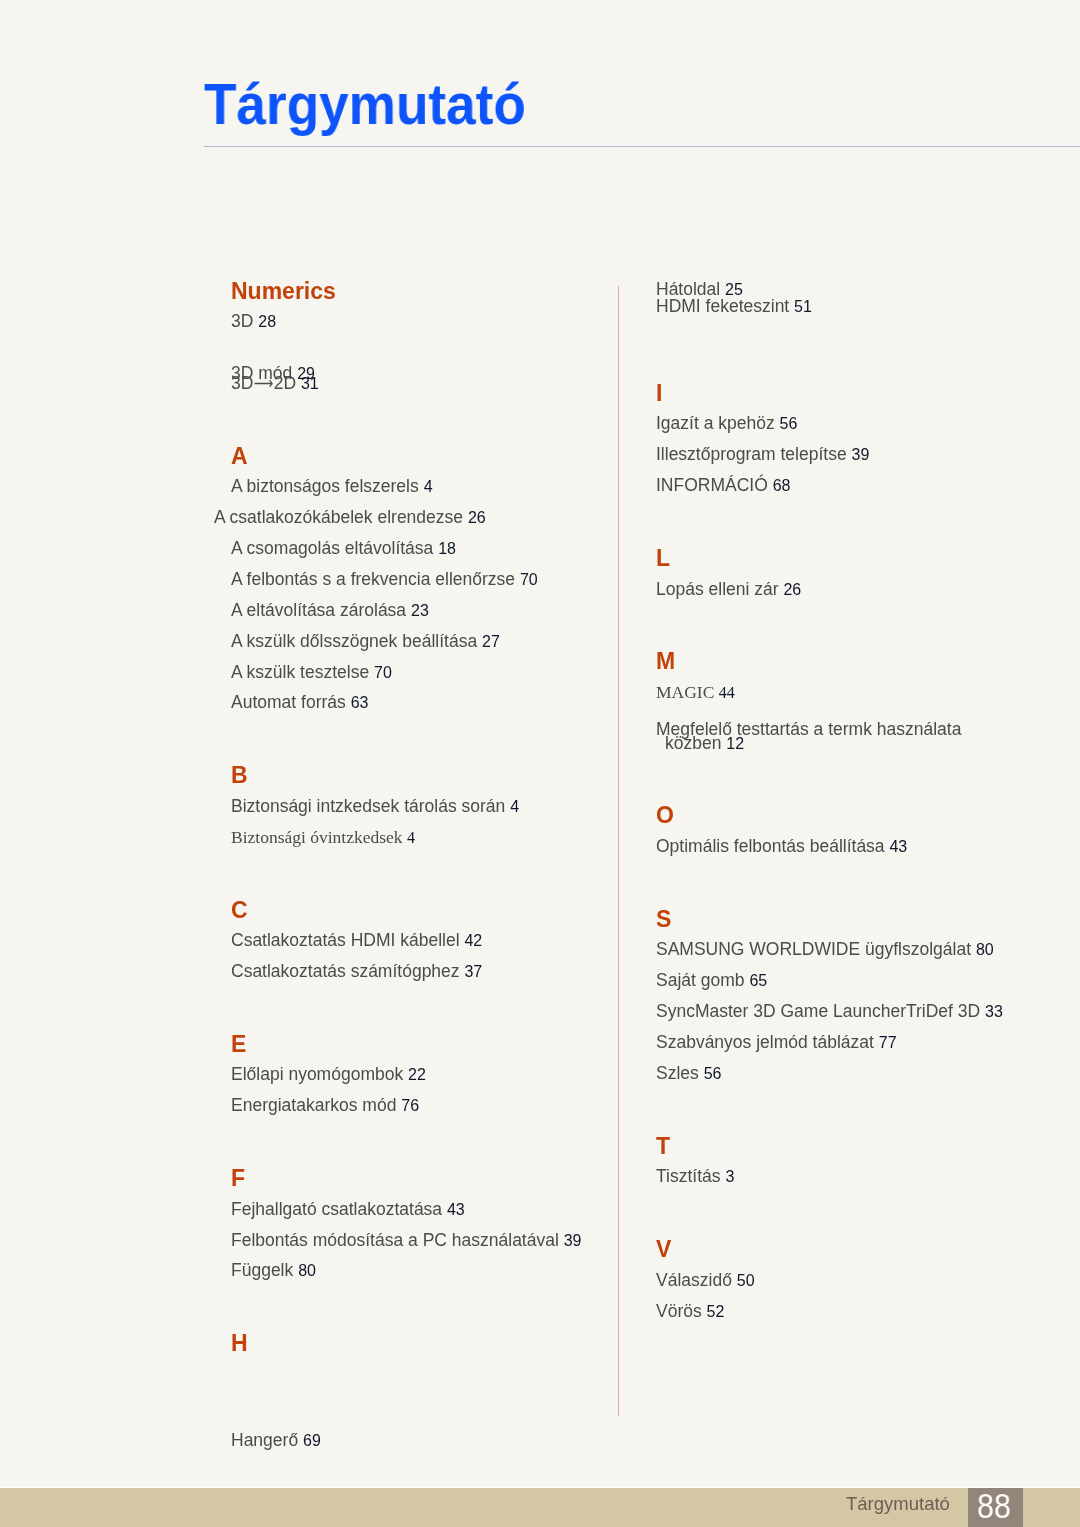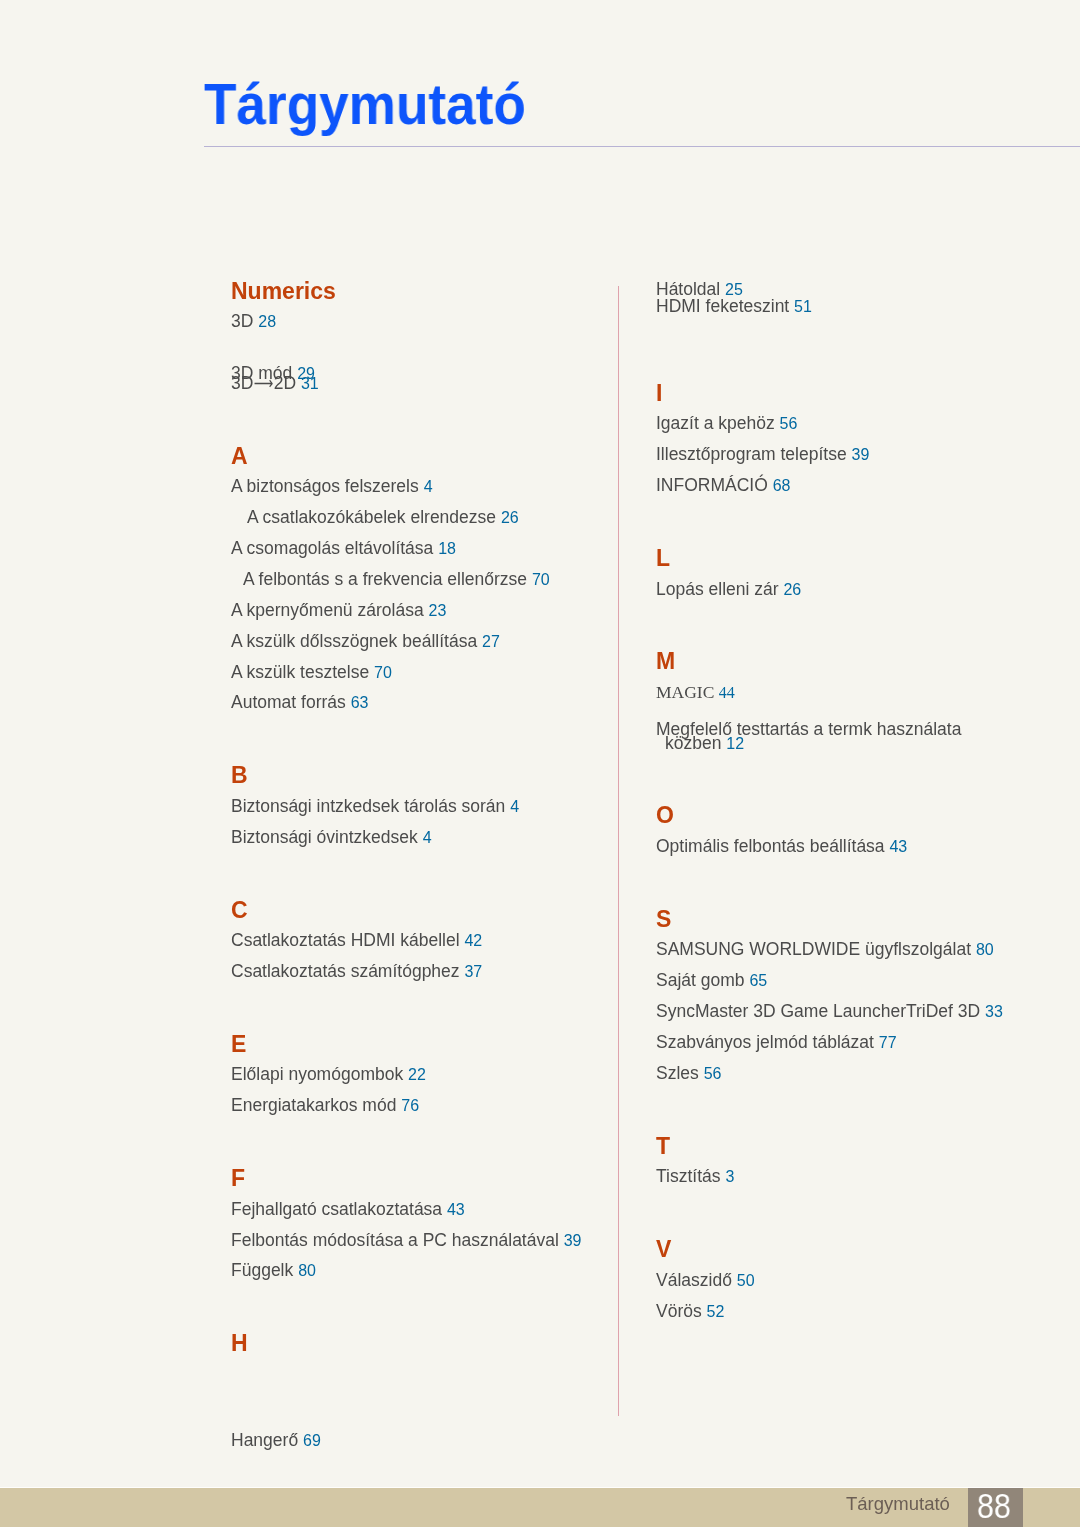--- a/index.html
+++ b/index.html
@@ -24,21 +24,21 @@
     position:absolute;left:618px;top:286px;width:1px;height:1130px;
     background:#DFA2AC;
   }
   .idx{position:absolute;white-space:nowrap;will-change:transform;}
   .letter{
     color:#C2420A;font-weight:bold;font-size:23px;line-height:1;
   }
   .entry{
     color:#4B4B4B;font-size:17.5px;line-height:1;
   }
-  .entry .pg{color:#0369a1;font-size:16px;}
+  .entry .pg{color:#0f172a;font-size:16px;}
   .entry .arrow{display:inline-block;transform:scaleX(0.78);transform-origin:center;margin:0 -2.4px;}
   .footer-band{
     position:absolute;left:0;right:0;top:1488px;height:39px;
     background:#D3C7A5;
   }
   .footer-hairline{
     position:absolute;left:0;right:0;top:1487px;height:1px;
     background:#FFFEFC;
   }
   .footer-label{
@@ -62,30 +62,30 @@
 <div class="title-rule"></div>
 <div class="col-divider"></div>
 
 <div id="index-root">
     <div class="idx letter" style="left: 231.3px; top: 279.518px;">Numerics</div>
     <div class="idx entry" style="left: 231.3px; top: 313.089px;"><span>3D</span> <span class="pg">28</span></div>
     <div class="idx entry" style="left: 231.3px; top: 343.964px; margin-top: 21px;"><span>3D mód</span> <span class="pg">29</span></div>
     <div class="idx entry" style="left: 231.3px; top: 374.84px;"><span>3D<span class="arrow">⟶</span>2D</span> <span class="pg">31</span></div>
     <div class="idx letter" style="left: 231.3px; top: 444.693px;">A</div>
     <div class="idx entry" style="left: 231.3px; top: 478.263px;"><span>A biztonságos felszerels</span> <span class="pg">4</span></div>
-    <div class="idx entry" style="left: 247px; top: 509.139px;"><span>A csatlakozókábelek elrendezse</span> <span class="pg">26</span></div>
+    <div class="idx entry" style="left: 214px; top: 509.139px;"><span>A csatlakozókábelek elrendezse</span> <span class="pg">26</span></div>
     <div class="idx entry" style="left: 231.3px; top: 540.015px;"><span>A csomagolás eltávolítása</span> <span class="pg">18</span></div>
-    <div class="idx entry" style="left: 231.3px; top: 570.891px; margin-left: 12px;"><span>A felbontás s a frekvencia ellenőrzse</span> <span class="pg">70</span></div>
-    <div class="idx entry" style="left: 231.3px; top: 601.767px;"><span>A kpernyőmenü zárolása</span> <span class="pg">23</span></div>
+    <div class="idx entry" style="left: 231.3px; top: 570.891px;"><span>A felbontás s a frekvencia ellenőrzse</span> <span class="pg">70</span></div>
+    <div class="idx entry" style="left: 231.3px; top: 601.767px;"><span>A eltávolítása zárolása</span> <span class="pg">23</span></div>
     <div class="idx entry" style="left: 231.3px; top: 632.643px;"><span>A kszülk dőlsszögnek beállítása</span> <span class="pg">27</span></div>
     <div class="idx entry" style="left: 231.3px; top: 663.519px;"><span>A kszülk tesztelse</span> <span class="pg">70</span></div>
     <div class="idx entry" style="left: 231.3px; top: 694.395px;"><span>Automat forrás</span> <span class="pg">63</span></div>
     <div class="idx letter" style="left: 231.3px; top: 764.248px;">B</div>
     <div class="idx entry" style="left: 231.3px; top: 797.818px;"><span>Biztonsági intzkedsek tárolás során</span> <span class="pg">4</span></div>
-    <div class="idx entry" style="left: 231.3px; top: 828.694px;"><span>Biztonsági óvintzkedsek</span> <span class="pg">4</span></div>
+    <div class="idx entry" style="left: 231.3px; top: 828.694px; font-family: Liberation Serif, serif;"><span>Biztonsági óvintzkedsek</span> <span class="pg">4</span></div>
     <div class="idx letter" style="left: 231.3px; top: 898.547px;">C</div>
     <div class="idx entry" style="left: 231.3px; top: 932.117px;"><span>Csatlakoztatás HDMI kábellel</span> <span class="pg">42</span></div>
     <div class="idx entry" style="left: 231.3px; top: 962.993px;"><span>Csatlakoztatás számítógphez</span> <span class="pg">37</span></div>
     <div class="idx letter" style="left: 231.3px; top: 1032.85px;">E</div>
     <div class="idx entry" style="left: 231.3px; top: 1066.42px;"><span>Előlapi nyomógombok</span> <span class="pg">22</span></div>
     <div class="idx entry" style="left: 231.3px; top: 1097.29px;"><span>Energiatakarkos mód</span> <span class="pg">76</span></div>
     <div class="idx letter" style="left: 231.3px; top: 1167.15px;">F</div>
     <div class="idx entry" style="left: 231.3px; top: 1200.72px;"><span>Fejhallgató csatlakoztatása</span> <span class="pg">43</span></div>
     <div class="idx entry" style="left: 231.3px; top: 1231.59px;"><span>Felbontás módosítása a PC használatával</span> <span class="pg">39</span></div>
     <div class="idx entry" style="left: 231.3px; top: 1262.47px;"><span>Függelk</span> <span class="pg">80</span></div>

